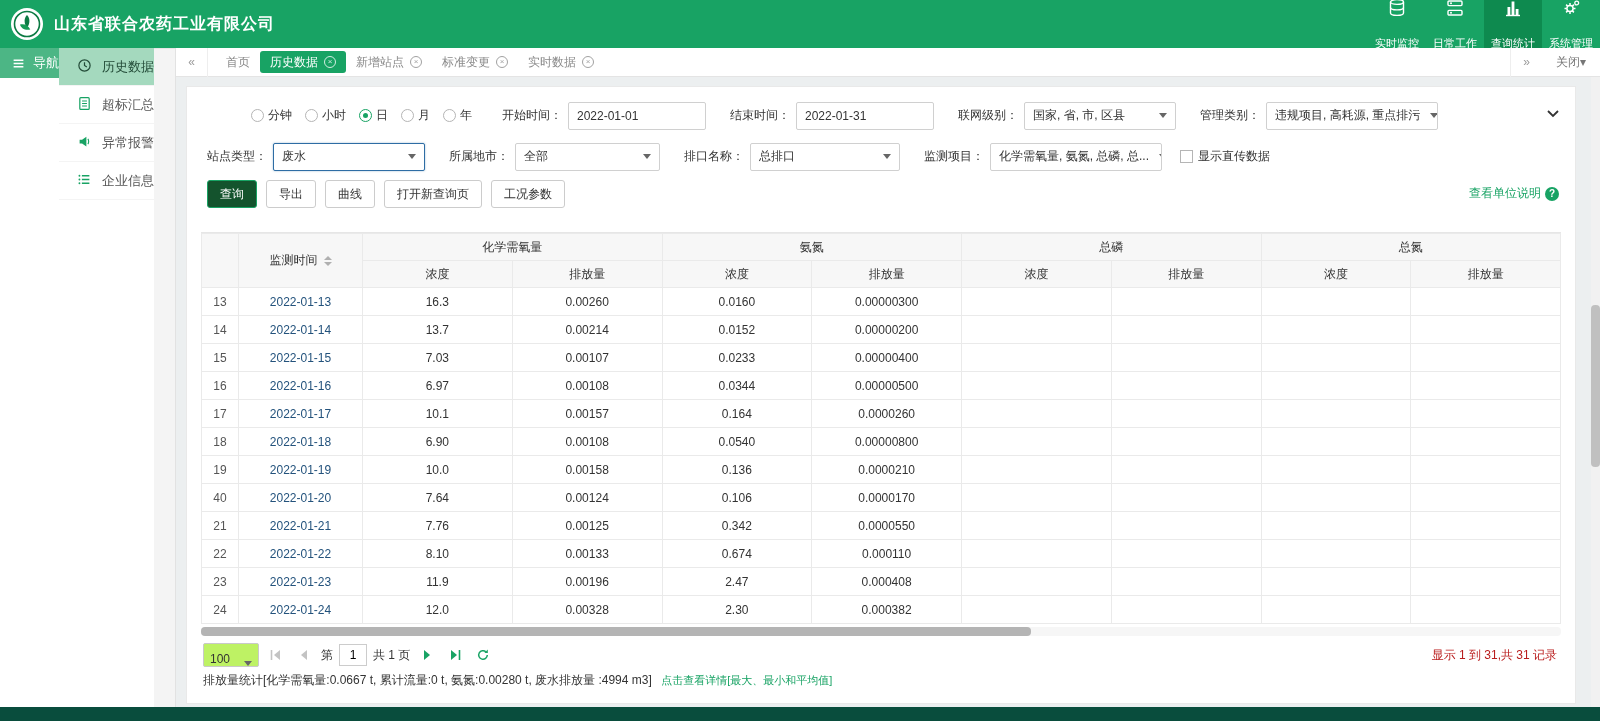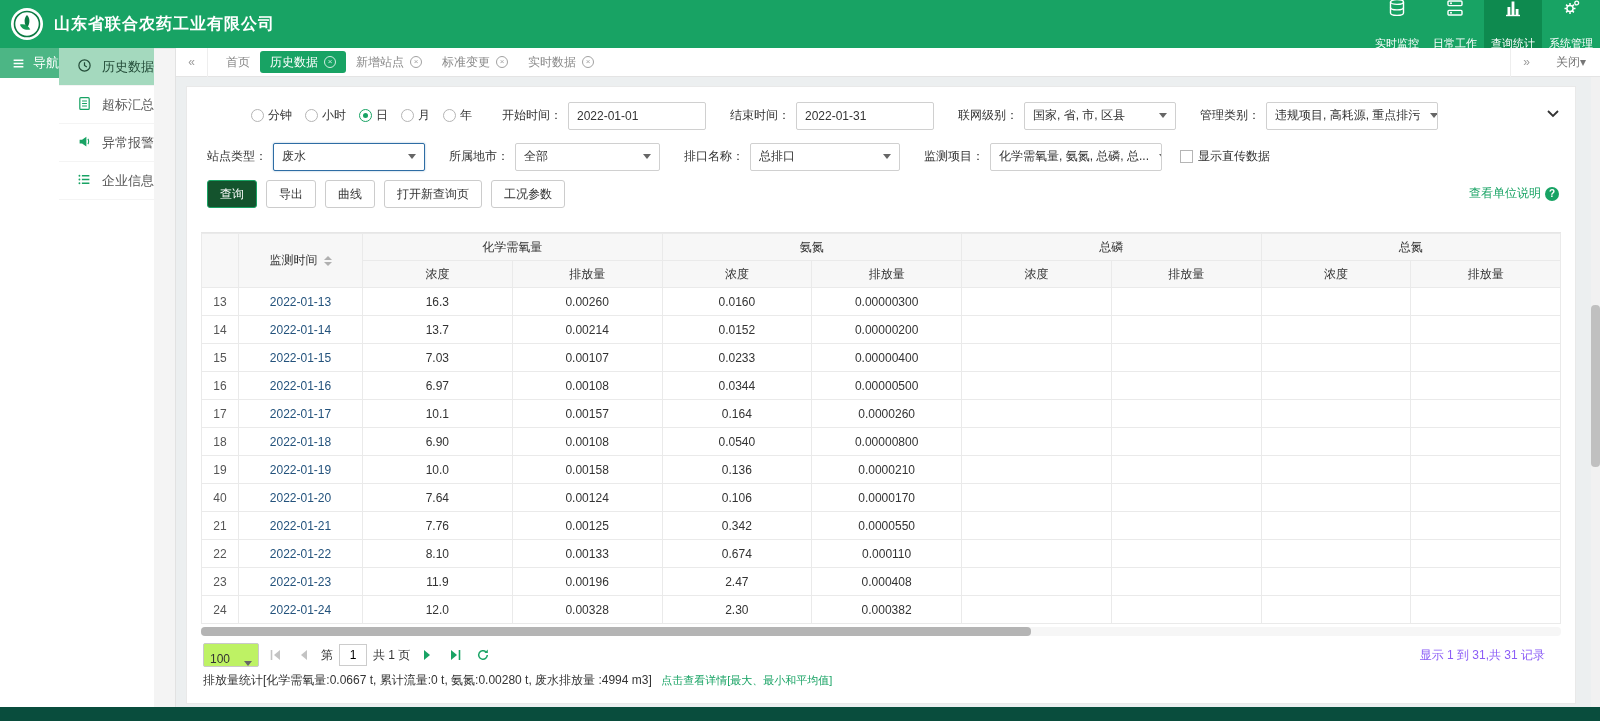--- a/index.html
+++ b/index.html
@@ -83,21 +83,21 @@
   .vscroll{position:absolute;right:0;top:29px;bottom:0;width:9px;background:#f1f1f1}
   .vthumb{position:absolute;top:228px;height:162px;width:9px;background:#c0c0c0;border-radius:4px;cursor:pointer}
   
   .pager{display:flex;align-items:center;gap:6px;height:34px;font-size:12px;color:#333;position:relative;padding-left:2px}
   .psize{width:56px;height:24px;border:1px solid #c9c9c9;border-radius:2px;display:flex;align-items:flex-end;justify-content:space-between;padding:0 6px;cursor:pointer;background:#bef264}
   .pg-btn{width:22px;height:22px;display:flex;align-items:center;justify-content:center;cursor:pointer}
   .pg-btn svg{width:12px;height:12px}
   .pg-btn.disabled{color:#c3c3c3}
   .pg-btn.on{color:#18a364}
   .page-input{width:28px;height:22px;border:1px solid #ccc;text-align:center;font-size:12px;font-family:inherit;outline:none}
-  .pager-summary{position:absolute;right:16px;color:#8b5cf6}
+  .pager-summary{position:absolute;right:4px;color:#b91c1c}
   .pg-text{white-space:nowrap}
   
   .stats{font-size:12px;color:#333;padding:0 2px 4px}
   .stats .detail{color:#18a364;font-size:11px;margin-left:6px;cursor:pointer}
   
   .bottombar{height:14px;background:#094d3d}
 </style>
 </head>
 <body>
 

